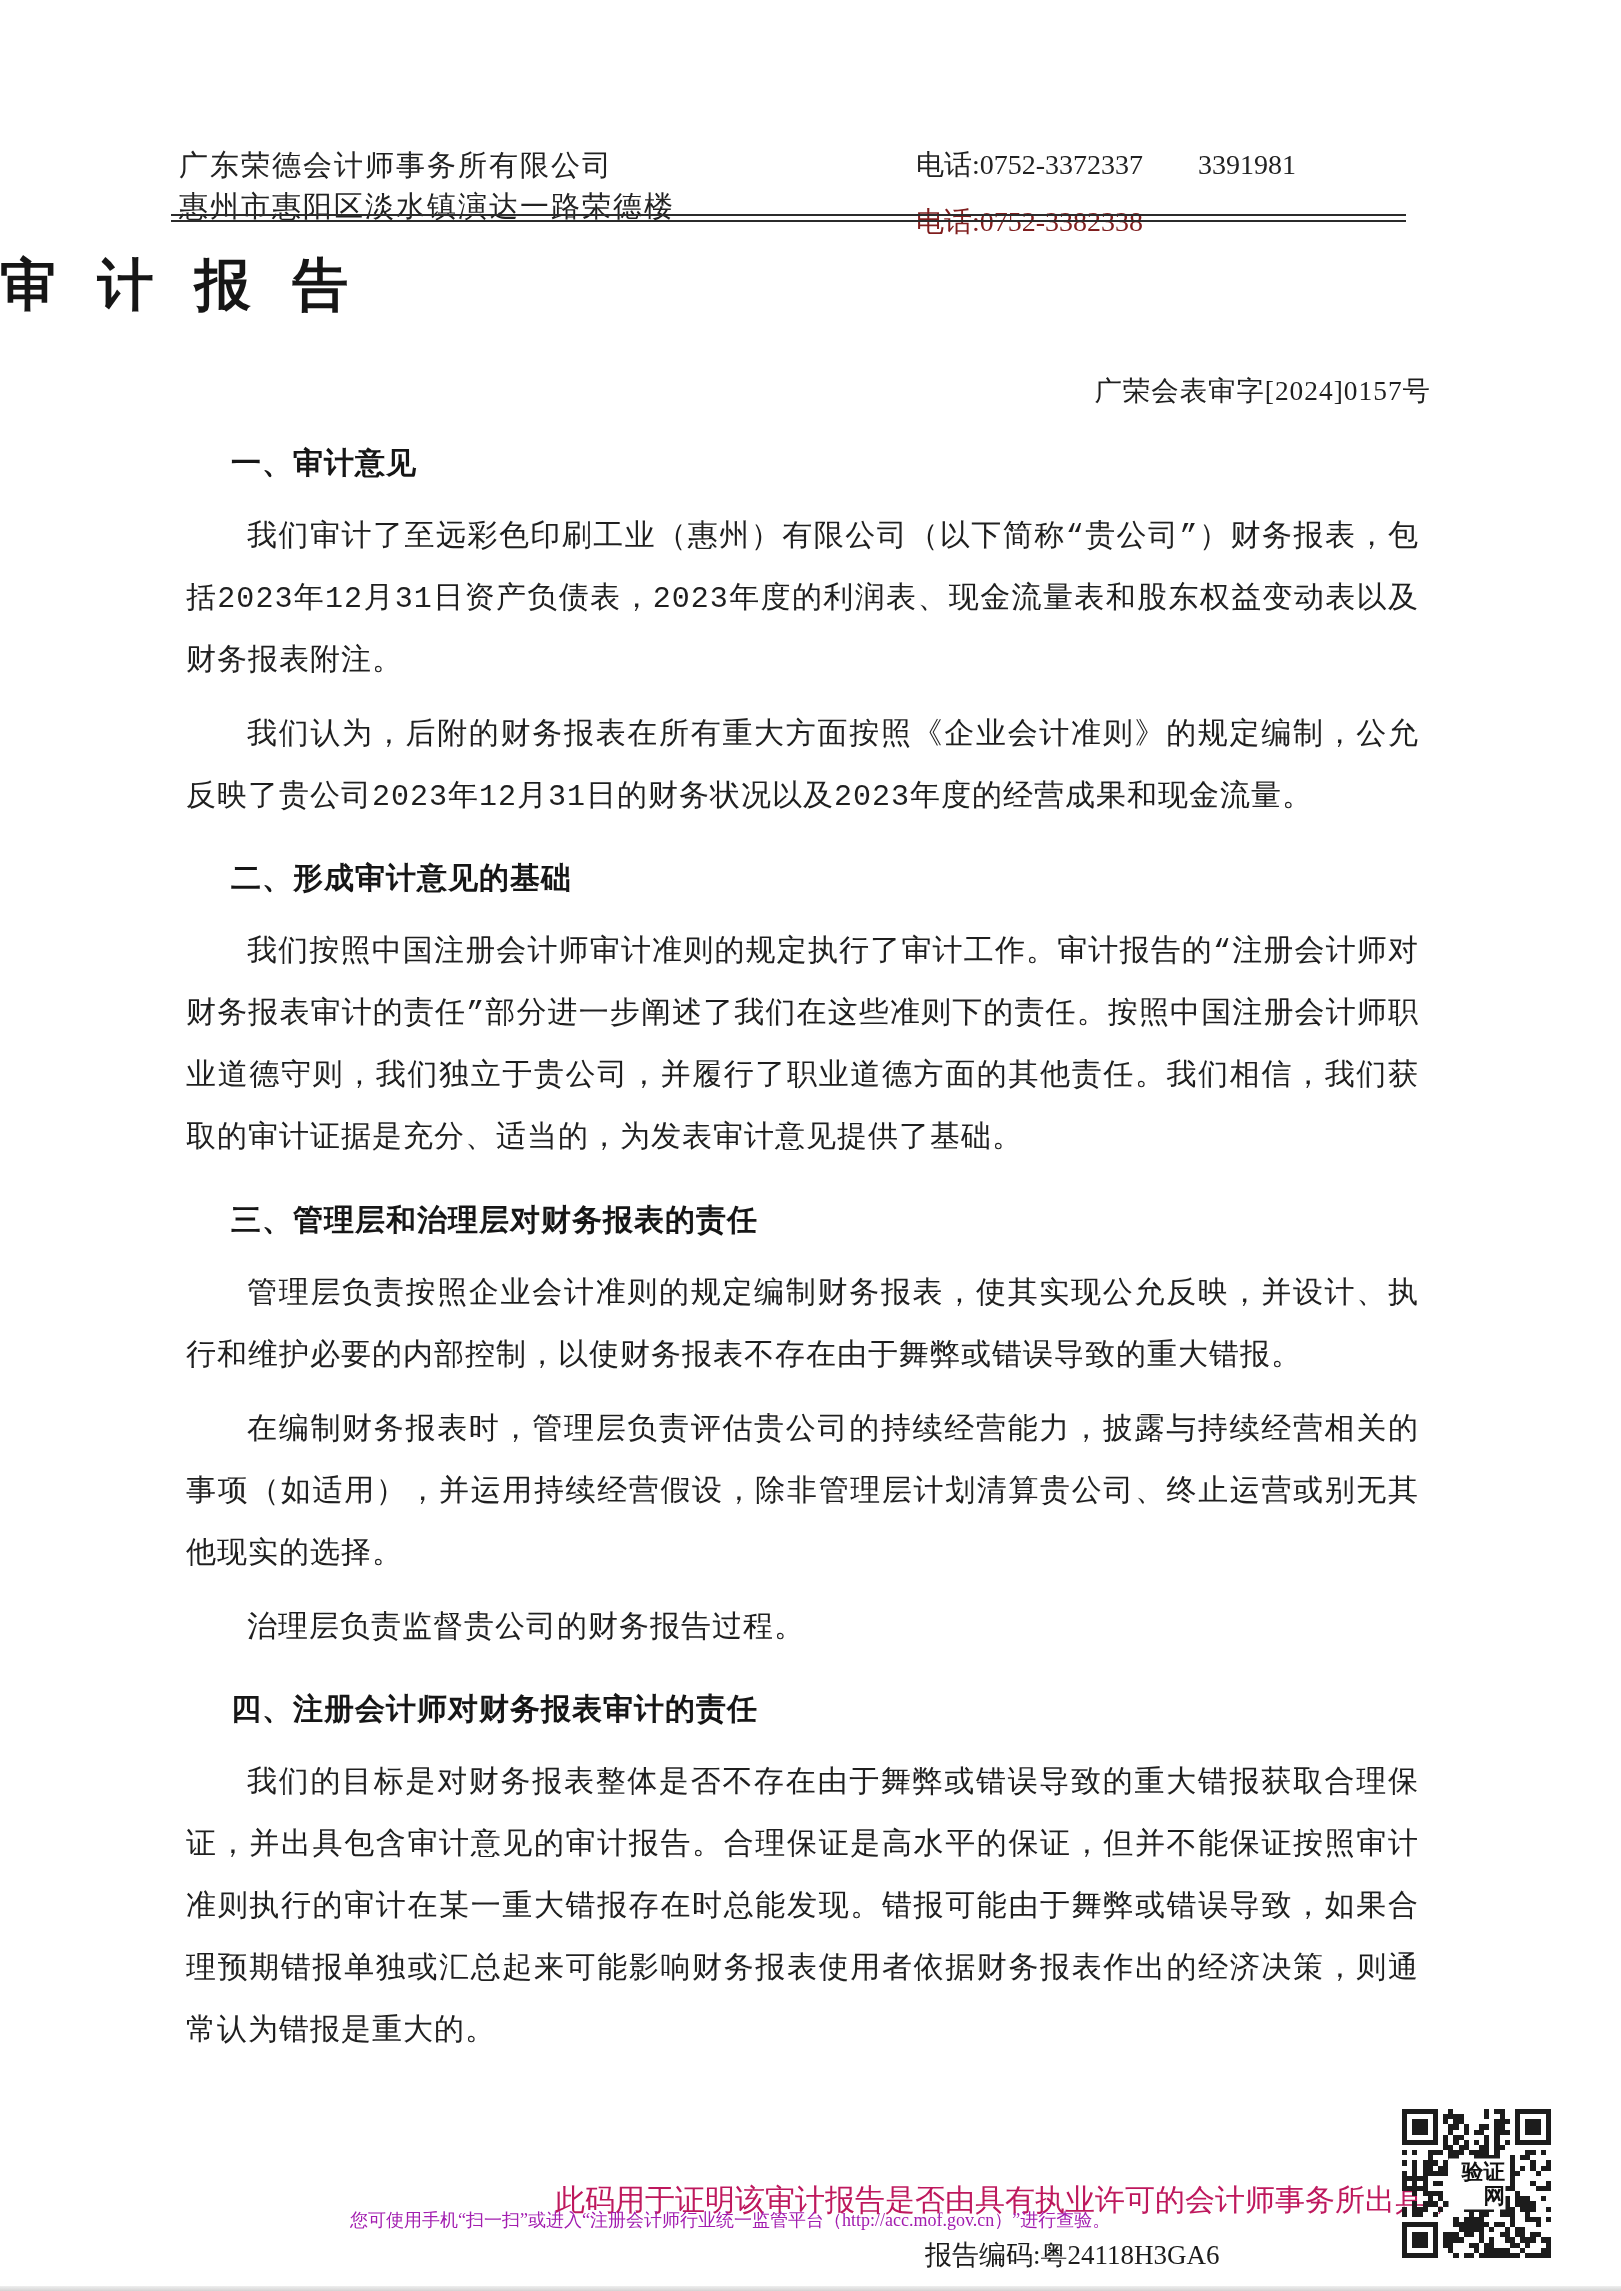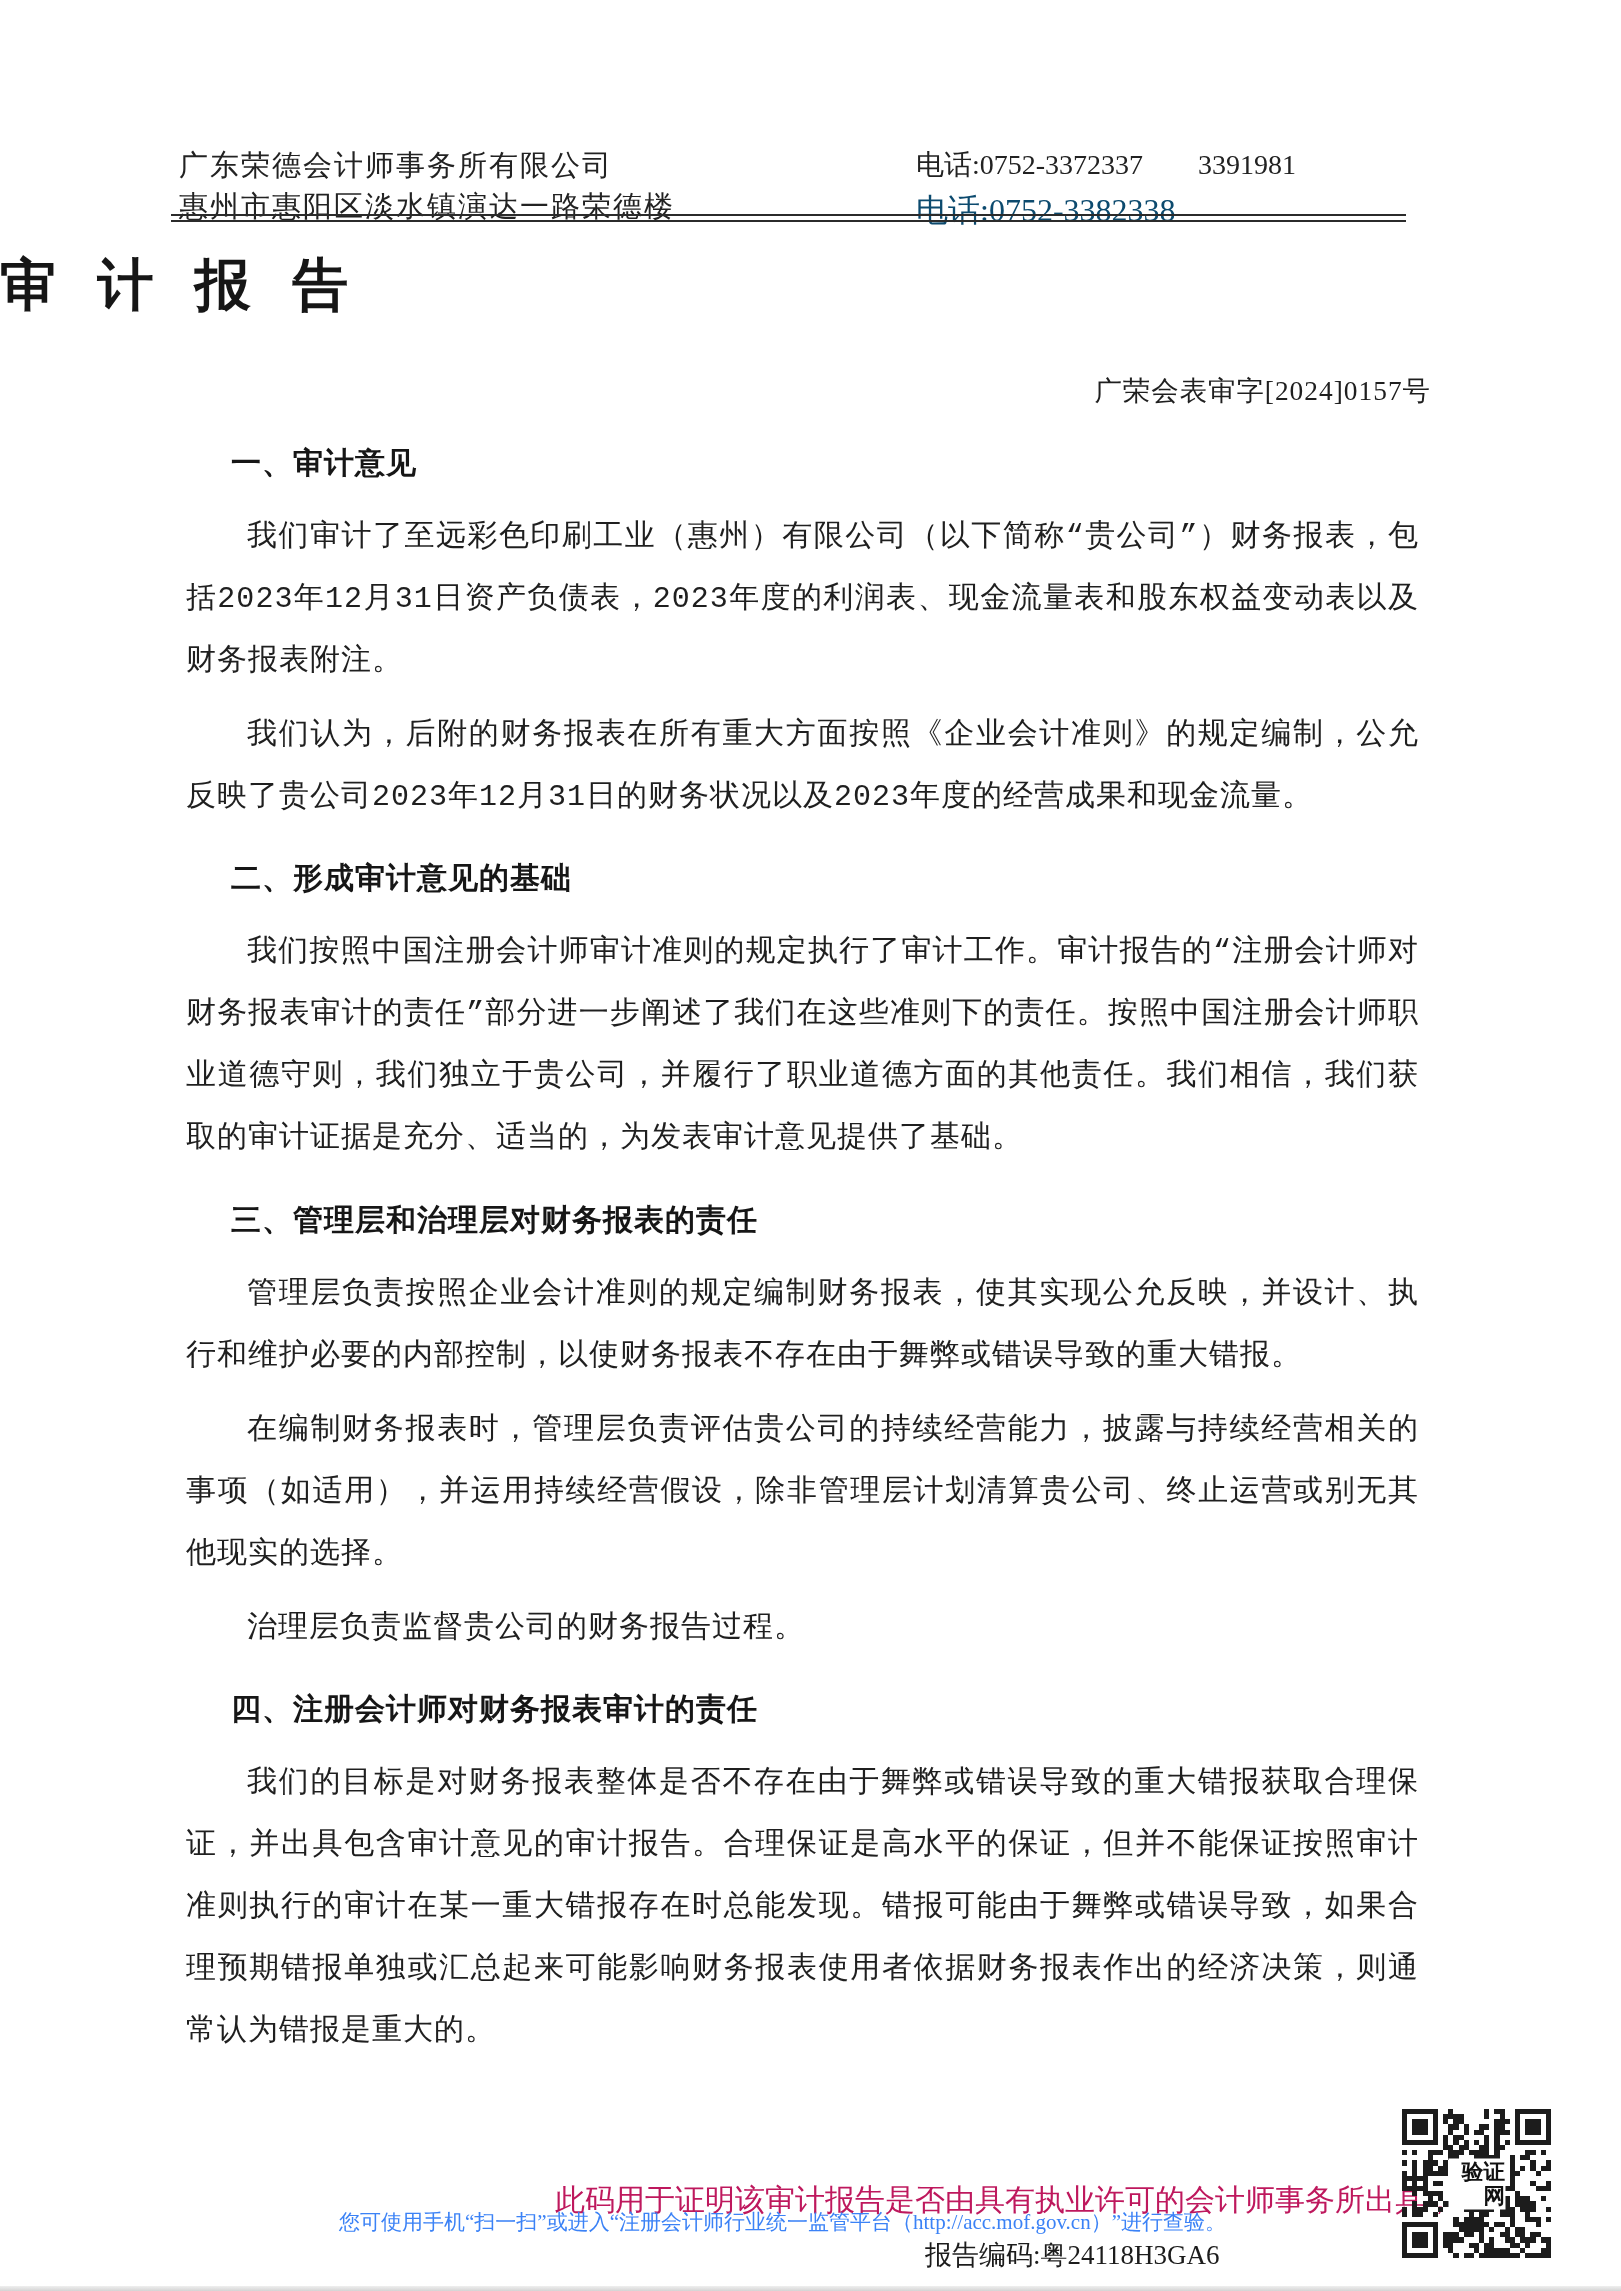--- a/index.html
+++ b/index.html
@@ -6,35 +6,35 @@
   .page {
     position:relative; width:1621px; height:2292px; background:#ffffff;
     font-family:"Liberation Serif","DejaVu Serif",serif; color:#1f1f1f;
     overflow:hidden;
   }
   
   .lh-name   { position:absolute; left:179px; top:146px; font-size:29px; letter-spacing:2px; color:#222; }
   .lh-addr   { position:absolute; left:179px; top:187px; font-size:29px; letter-spacing:2px; color:#222; }
   .lh-phone1 { position:absolute; left:916px; top:146px; font-size:28px; color:#222; }
   .lh-phone1 .extra { margin-left:55px; }
-  .lh-phone2 { position:absolute; left:916px; top:189px; font-size:32px; color:#0c4a6e; }
+  .lh-phone2 { position:absolute; left:916px; top:203px; font-size:28px; color:#7f1d1d; }
   .lh-rule   { position:absolute; left:171px; top:214px; width:1235px; height:3.9px;
                border-top:2.9px solid #2b2b2b; border-bottom:2.9px solid #2b2b2b; }
   
   .doc-title { position:absolute; left:0; top:248px; width:1621px; text-align:left;
                font-size:56px; font-weight:700; letter-spacing:4.9px; word-spacing:17.6px; color:#161616; }
   .doc-ref   { position:absolute; right:190px; top:373px; font-size:27.4px; letter-spacing:1px; }
   .body-flow { position:absolute; left:174px; top:412px; width:1257px;
                font-size:30px; letter-spacing:1px; line-height:62px; text-align:justify; }
   .addressee { margin:0; font-weight:700; color:#161616; }
   .sec-head  { margin:19.6px 0 0 0; font-size:30px; font-weight:700; text-indent:57px; color:#161616; }
   .para      { margin:12px; text-indent:61px;font-family:Liberation Mono, monospace; }
   
   .foot-1 { position:absolute; left:555px; top:2180px; font-size:30px; color:#be185d; }
-  .foot-2 { position:absolute; left:339px; top:2208px; font-size:21px; color:#3b82f6; }
+  .foot-2 { position:absolute; left:350px; top:2208px; font-size:18px; color:#a21caf; }
   .foot-3 { position:absolute; left:925px; top:2237px; font-size:27px; font-weight:400; color:#1c1c1c; }
   .qr-wrap { position:absolute; left:1402px; top:2109px; width:149px; height:149px; }
   .qr-wrap svg { width:100%; height:100%; shape-rendering:crispEdges; fill:#1c1c1c; }
   .qr-label { position:absolute; left:50%; top:50%; transform:translate(-50%,-50%);
               width:57px; background:#ffffff; color:#111; font-size:21.6px; line-height:24.5px;
               text-align:right; font-weight:700; padding:1px 0; }
   .scan-edge { position:absolute; left:0; bottom:0; width:100%; height:5.9px;
                background:linear-gradient(to bottom,#e8e8e8,#b9b9b9); opacity:.7; }
 </style>
 </head>

